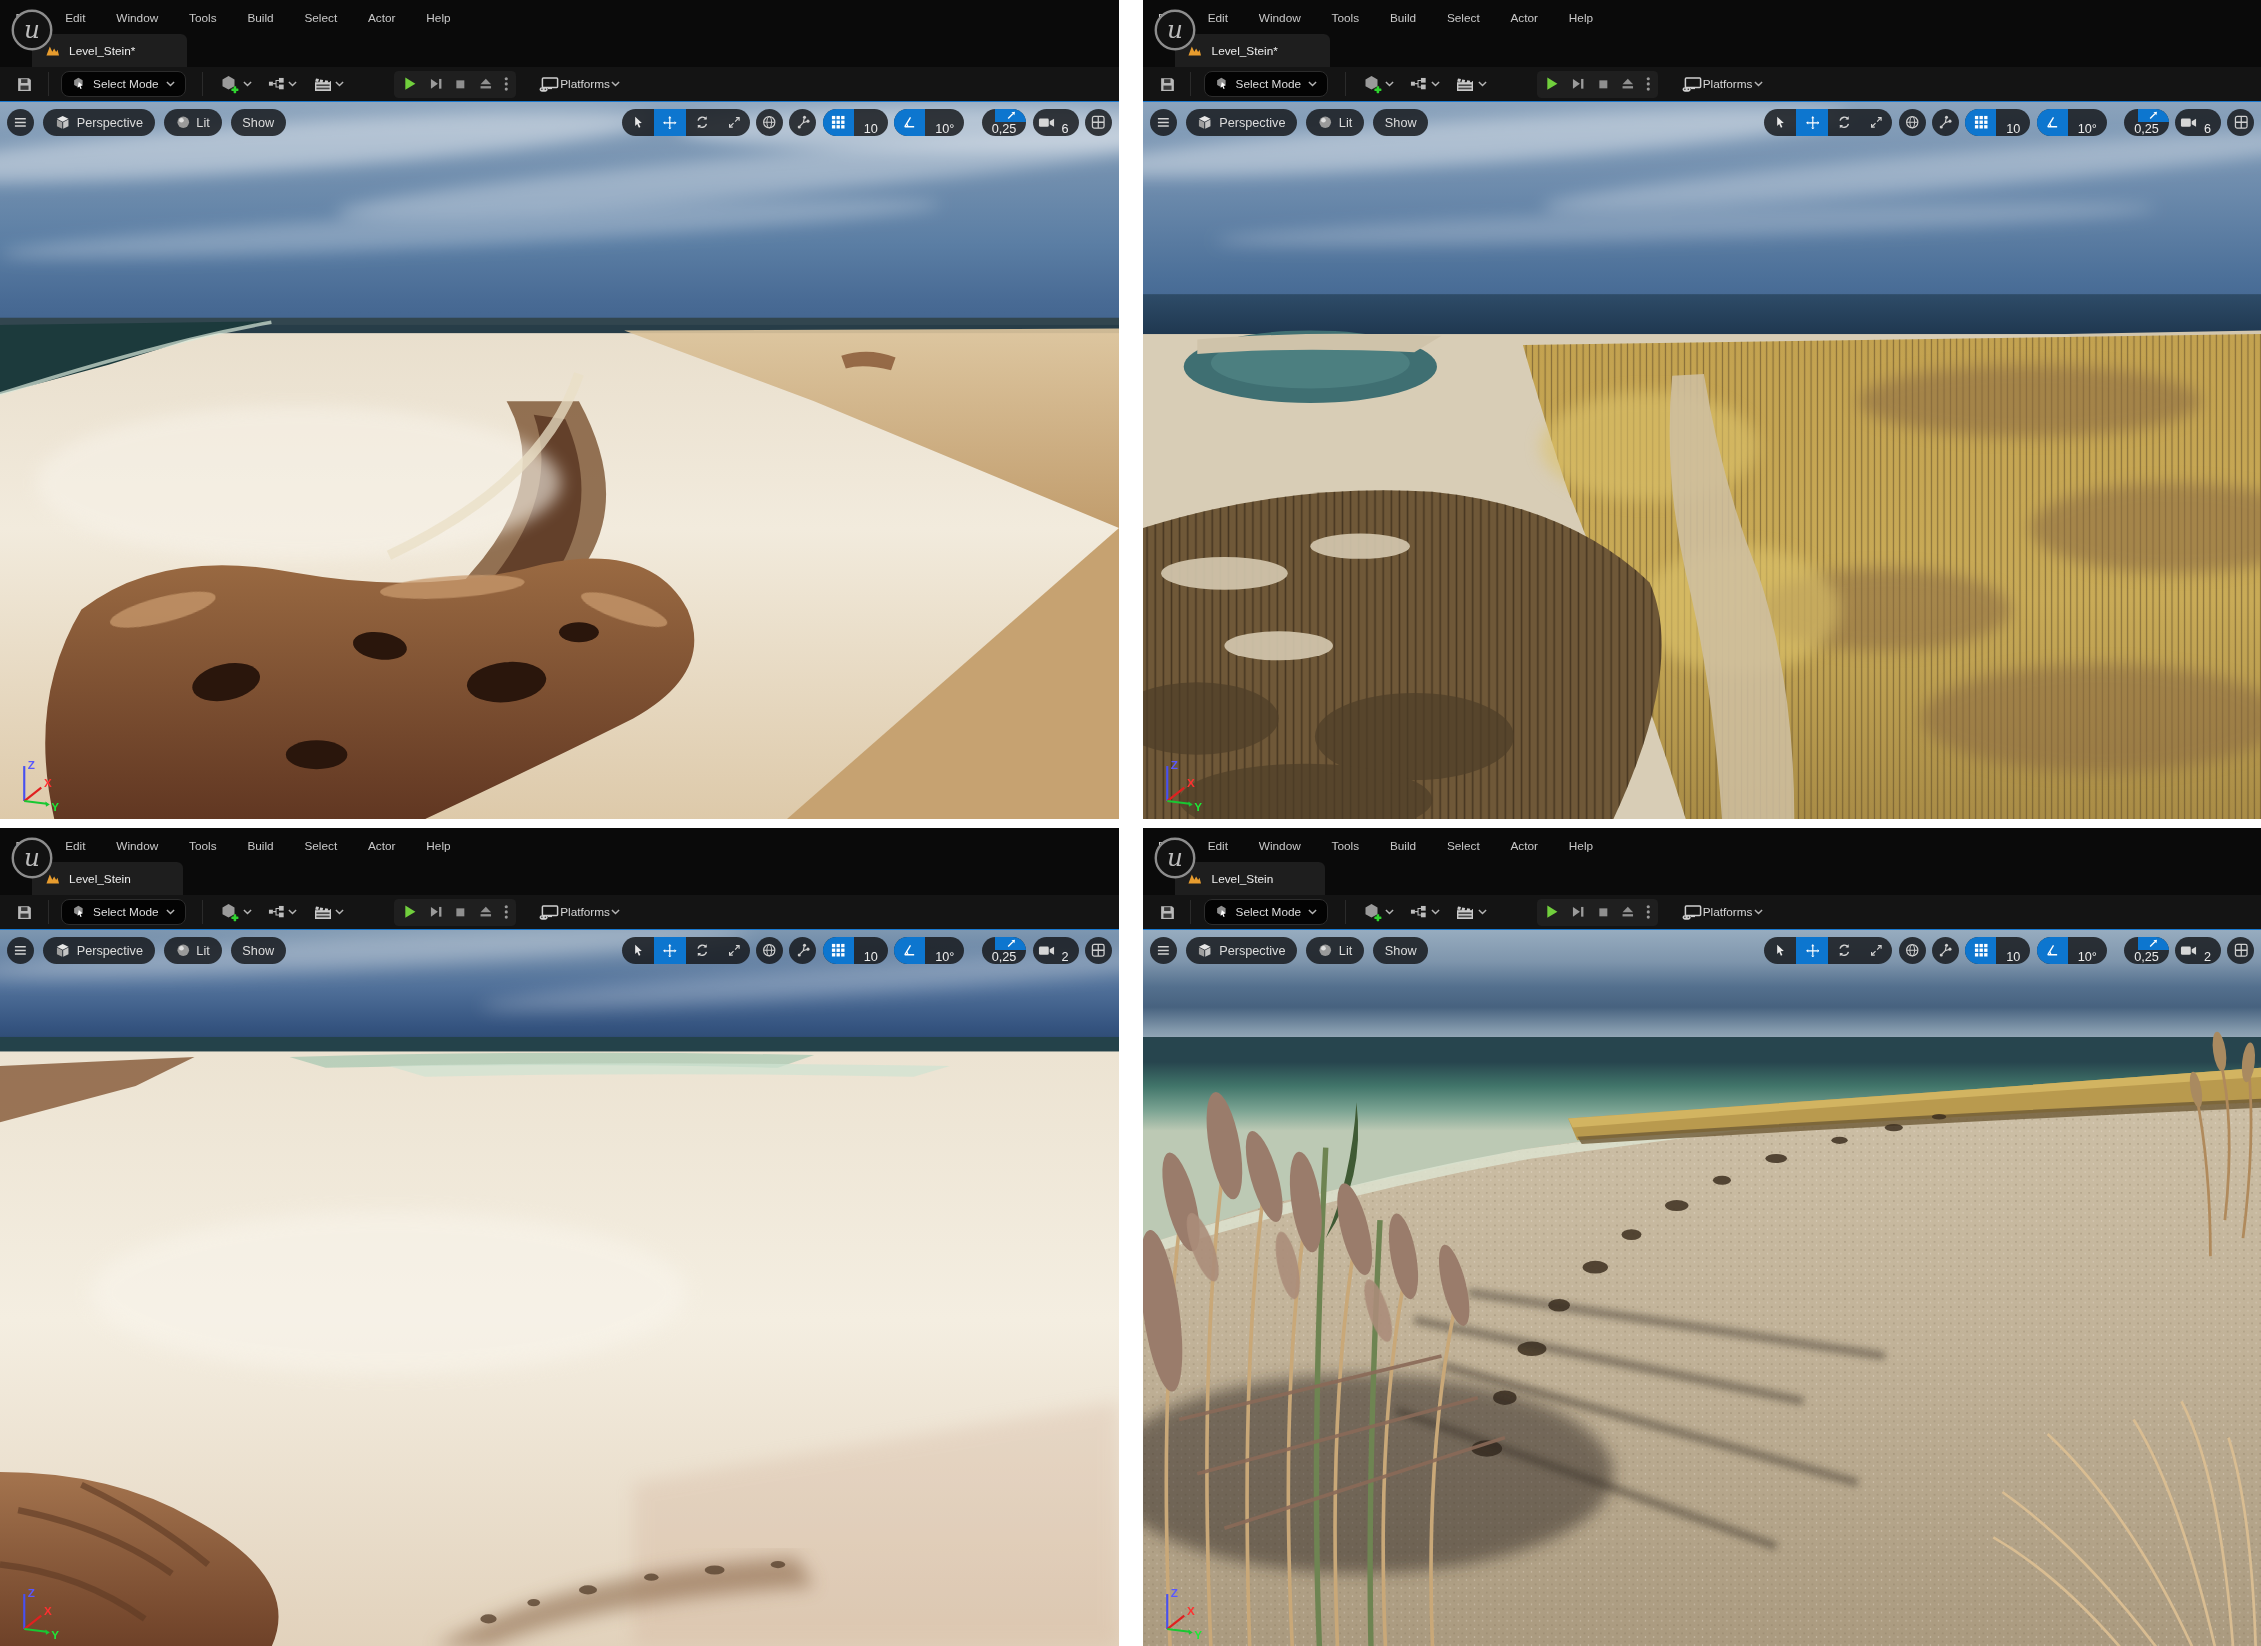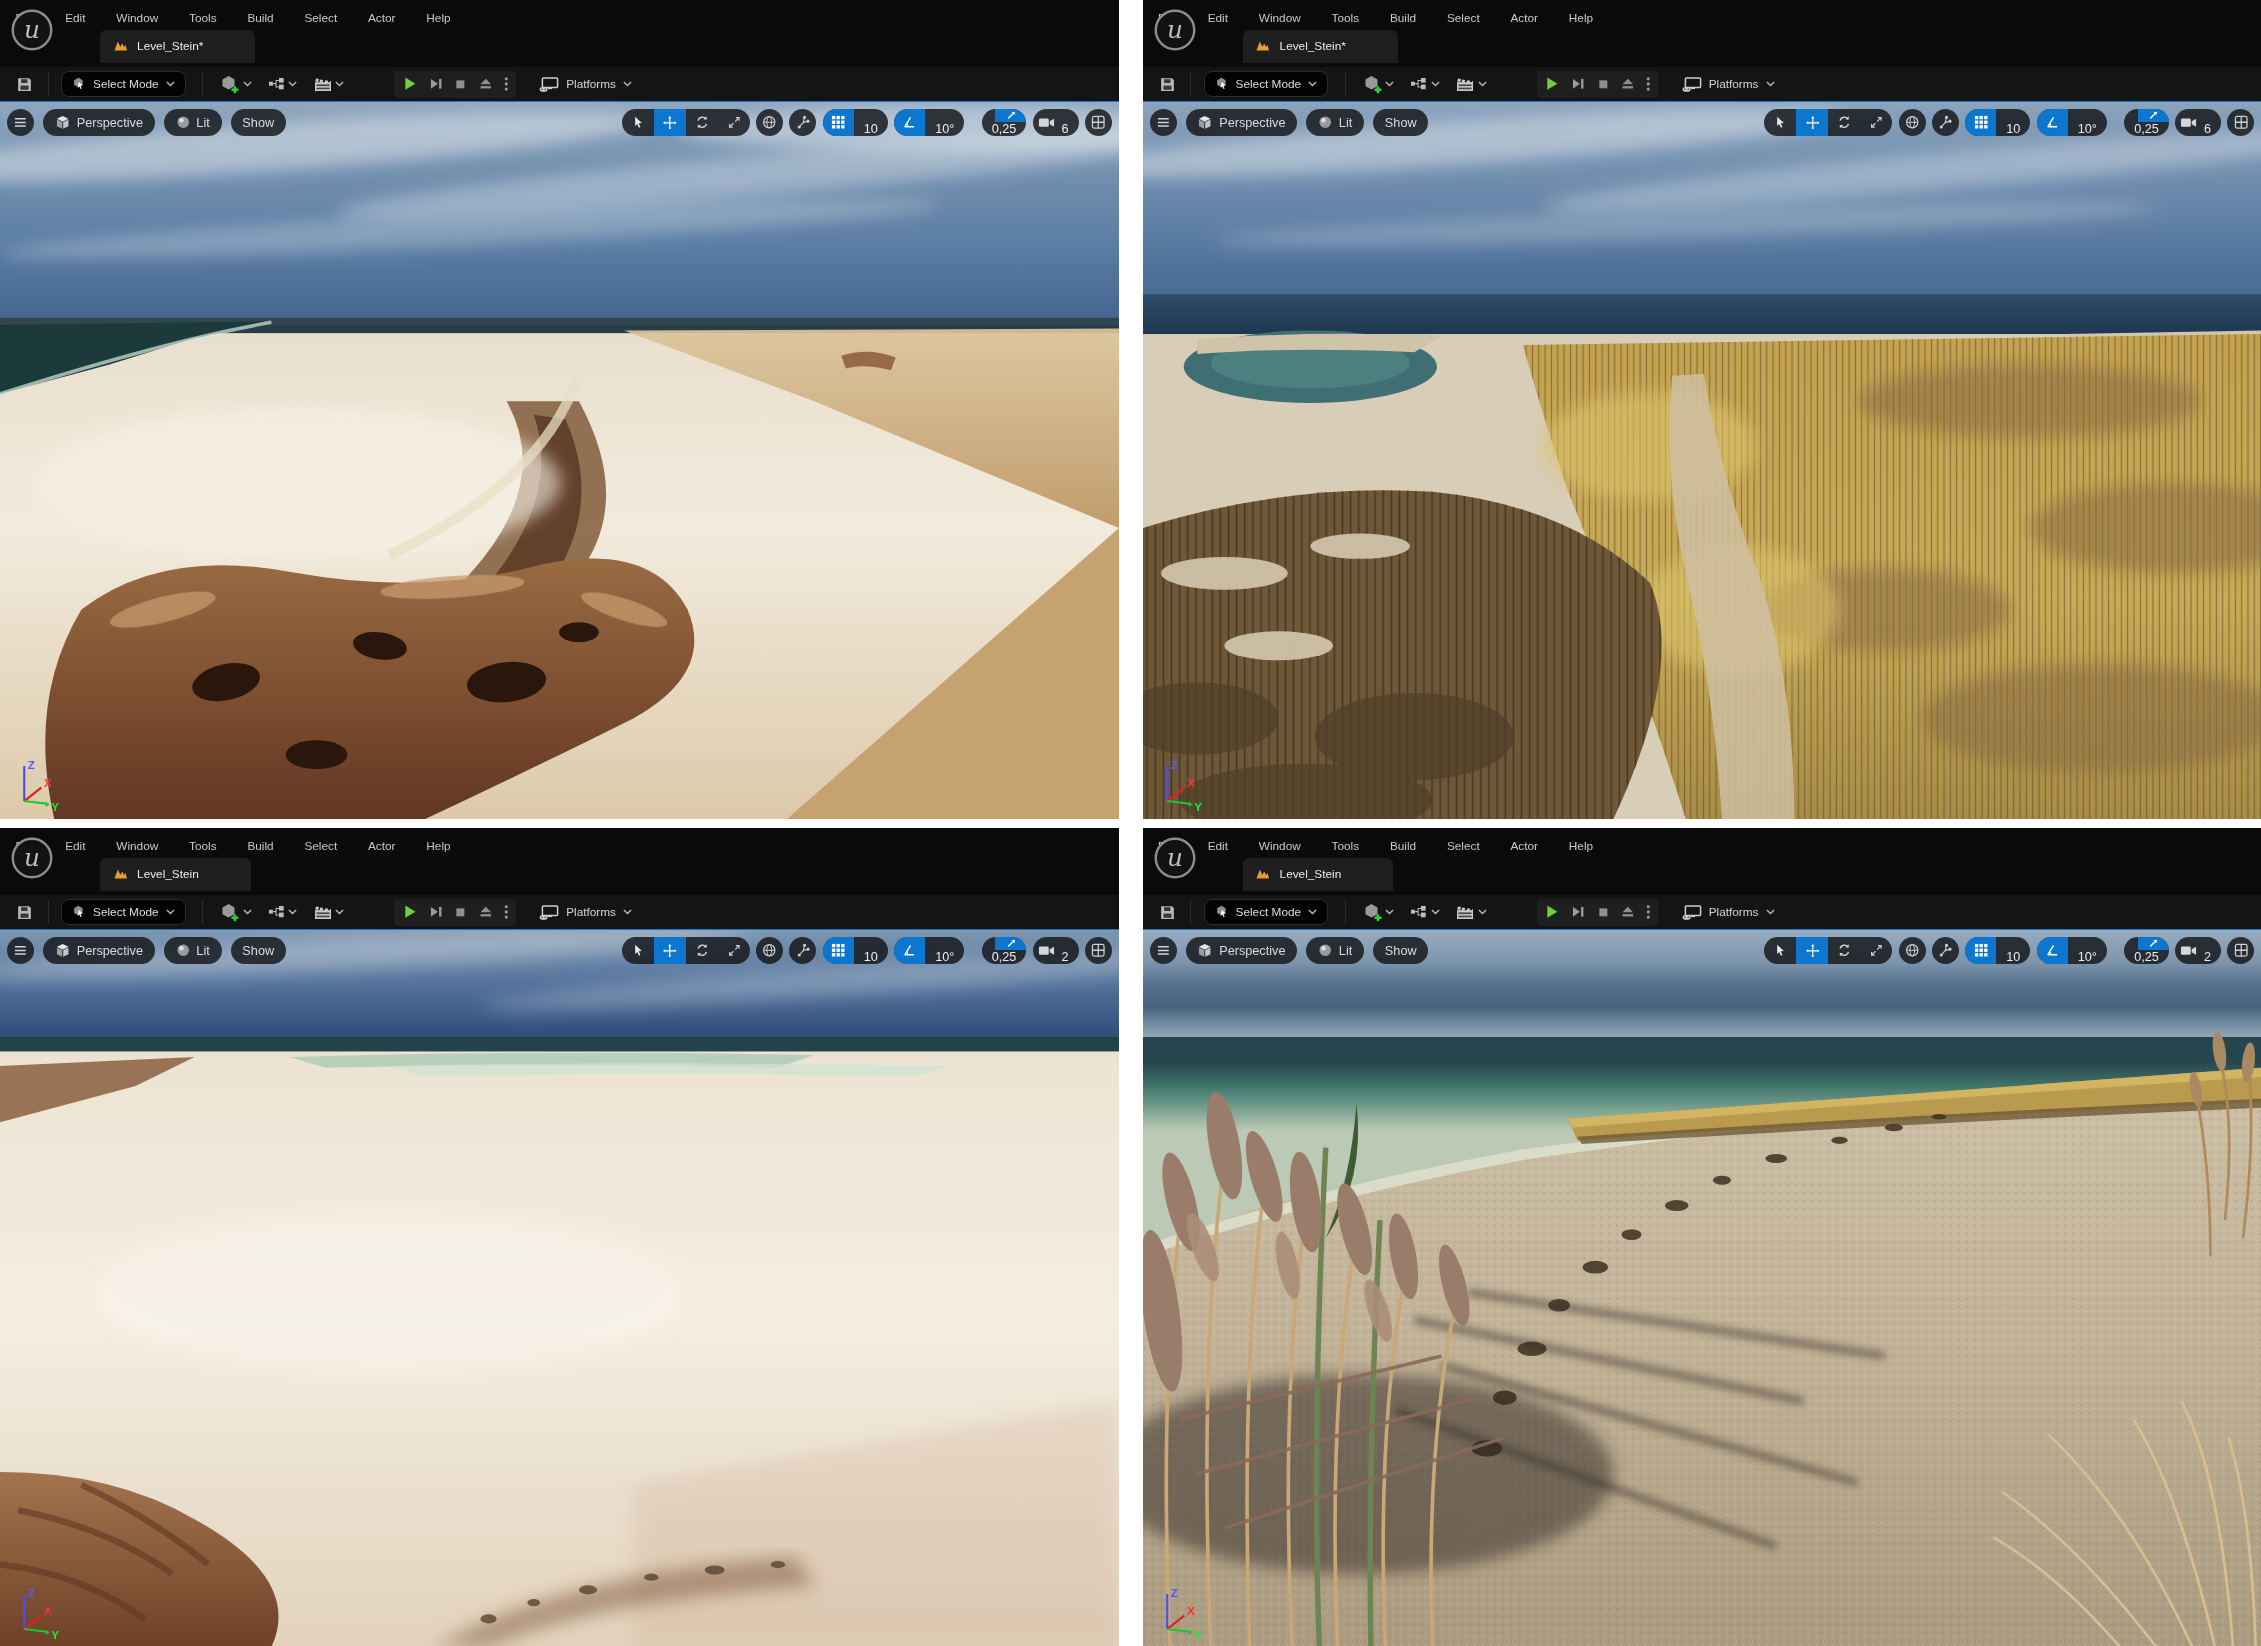--- a/index.html
+++ b/index.html
@@ -1,29 +1,29 @@
 <!DOCTYPE html>
 <html style="font-size:14.5px"><head>
 <meta charset="utf-8">
 <style>
   html,body{margin:0;padding:0;background:#ffffff;}
   .canvas{position:relative;width:2262px;height:1646px;background:#ffffff;font-family:"Liberation Sans",sans-serif;}
   .grid{position:absolute;inset:0;display:grid;grid-template-columns:1119px 1119px;grid-template-rows:819px 819px;column-gap:23.5px;row-gap:9px;}
   .q{position:relative;width:1119px;height:819px;background:#0a0a0a;display:flex;flex-direction:column;overflow:hidden;color:#c9c9c9;}
   .mb{height:25px;display:flex;align-items:flex-end;}
   .mb span{padding:0 15.4px;font-size:11.8px;color:#c9c9c9;}
-  .tabs{height:42px;display:flex;align-items:center;padding-left:100px;}
+  .tabs{height:42px;display:flex;align-items:flex-end;padding-left:32px;}
   .tab{height:33px;background:#1e1e1e;border-radius:6.3px 6.3px 0 0;display:flex;align-items:center;gap:9px;padding:0 52px 0 12.7px;font-size:11.8px;color:#ececec;}
   .logo{position:absolute;top:8.1px;left:10px;width:44px;height:44px;}
   .tb{height:34px;background:#141414;display:flex;align-items:center;padding:0 11px;}
   .sep{width:0.9px;height:23.5px;background:#2b2b2b;margin:0 9px;flex:0 0 auto;}
   .btn-dark{height:24.4px;background:#030303;border:0.9px solid #2c2c2c;border-radius:8px;display:flex;align-items:center;gap:7.2px;padding:0 10px;font-size:11.8px;color:#dedede;margin-left:3.6px;}
   .ico-btn{display:flex;align-items:center;gap:3.6px;padding:0 8.1px;}
   .playgrp{height:27px;background:#1f1f1f;border-radius:4.5px;display:flex;align-items:center;padding:0 7.2px;gap:11.8px;margin-left:42px;}
-  .platforms{display:flex;align-items:center;gap:7px;margin-left:23.5px;font-size:11.8px;color:#d6d6d6;}
+  .platforms{display:flex;align-items:center;gap:1px;margin-left:23.5px;font-size:11.8px;color:#d6d6d6;}
   .vp{flex:1;position:relative;border-top:1.8px solid #1878cf;overflow:hidden;background:#5d7da0;}
   .scene,.scene svg{position:absolute;inset:0;width:100%;height:100%;}
   .vtb{position:absolute;top:7.2px;left:7.2px;right:7.2px;display:flex;align-items:center;gap:9px;}
   .pill{height:27px;border-radius:13.6px;background:rgba(22,24,28,.84);display:flex;align-items:center;gap:6.3px;padding:0 11.8px;font-size:12.7px;color:#dcdcdc;flex:0 0 auto;}
   .circ{width:27px;height:27px;border-radius:50%;background:rgba(22,24,28,.84);display:flex;align-items:center;justify-content:center;flex:0 0 auto;}
   .right{margin-left:auto;display:flex;align-items:center;gap:6.3px;}
   .tgrp{height:27px;border-radius:13.6px;background:rgba(22,24,28,.84);display:flex;overflow:hidden;flex:0 0 auto;}
   .tgrp .tbn{width:32px;height:27px;display:flex;align-items:center;justify-content:center;}
   .tgrp .tbn.active{background:#0d76cf;}
   .snap{height:27px;border-radius:13.6px;background:rgba(22,24,28,.84);display:flex;align-items:flex-end;overflow:hidden;flex:0 0 auto;}

